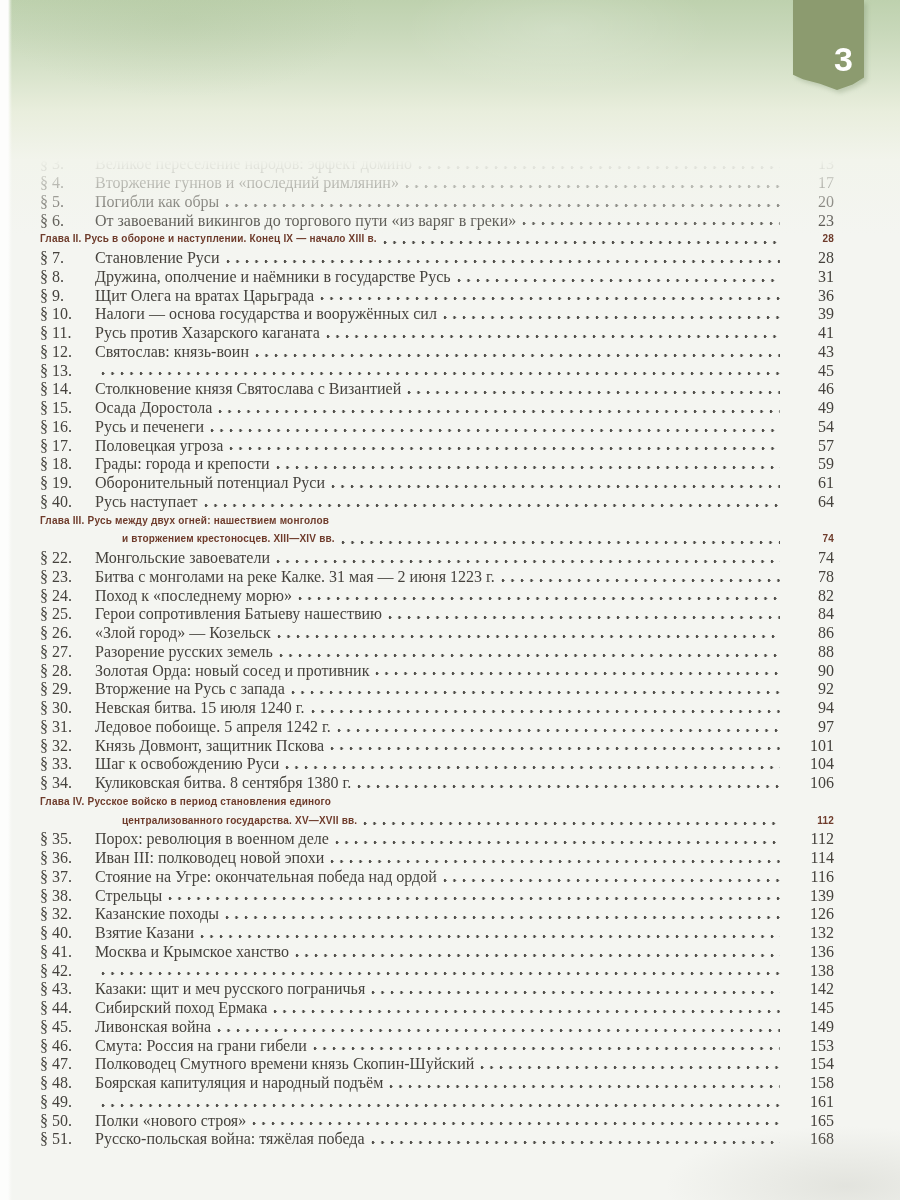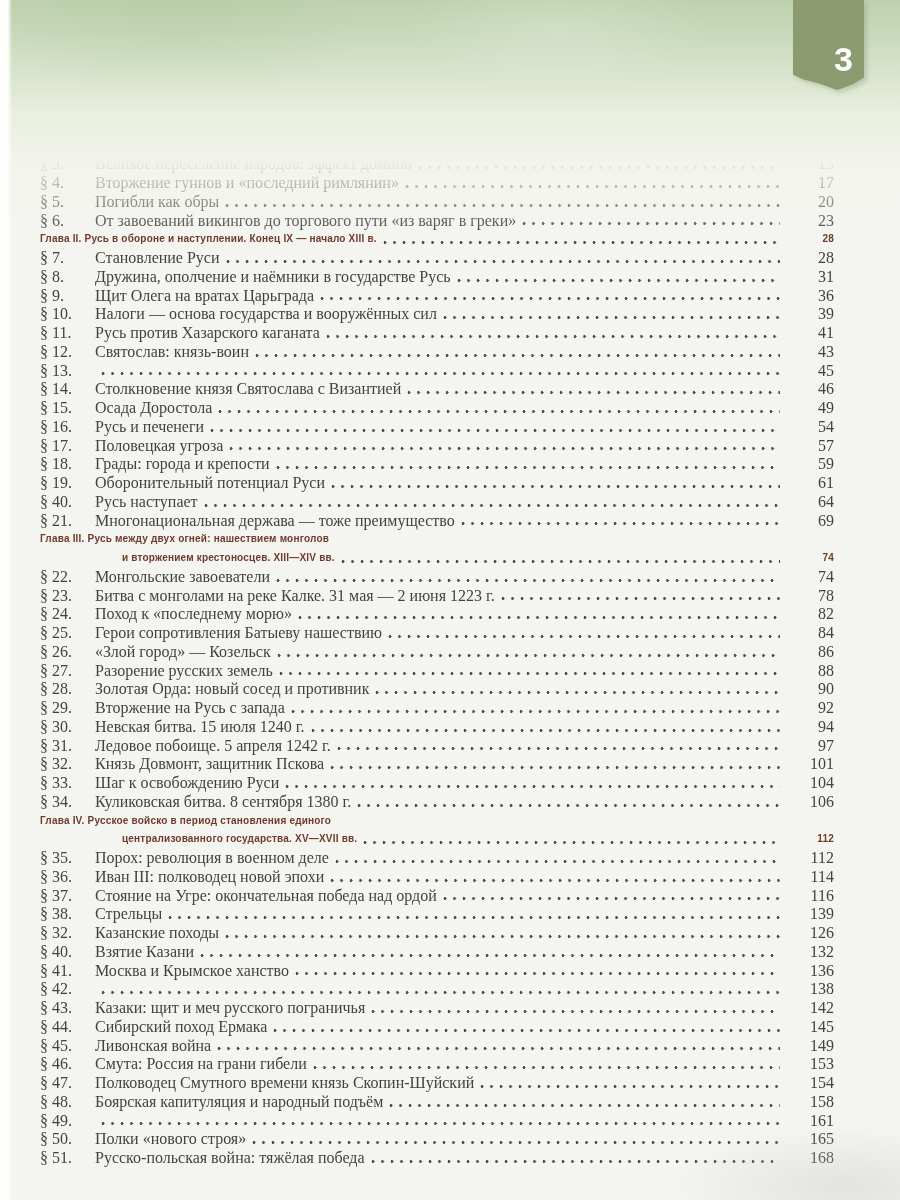--- a/index.html
+++ b/index.html
@@ -201,26 +201,20 @@
         <span class="sec-title">Оборонительный потенциал Руси</span>
         <span class="dots"></span>
         <span class="pg">61</span>
       </div>
       <div class="toc-row section">
         <span class="sec-num">§ 40.</span>
         <span class="sec-title">Русь наступает</span>
         <span class="dots"></span>
         <span class="pg">64</span>
       </div>
-      <div class="toc-row section">
-        <span class="sec-num">§ 21.</span>
-        <span class="sec-title">Многонациональная держава — тоже преимущество</span>
-        <span class="dots"></span>
-        <span class="pg">69</span>
-      </div>
       <div class="toc-row chapter">
         <span class="ch-text">Глава III. Русь между двух огней: нашествием монголов</span>
       </div>
       <div class="toc-row chapter">
         <span class="ch-text indent2">и вторжением крестоносцев. XIII—XIV вв.</span>
         <span class="dots"></span>
         <span class="pg">74</span>
       </div>
       <div class="toc-row section">
         <span class="sec-num">§ 22.</span>

